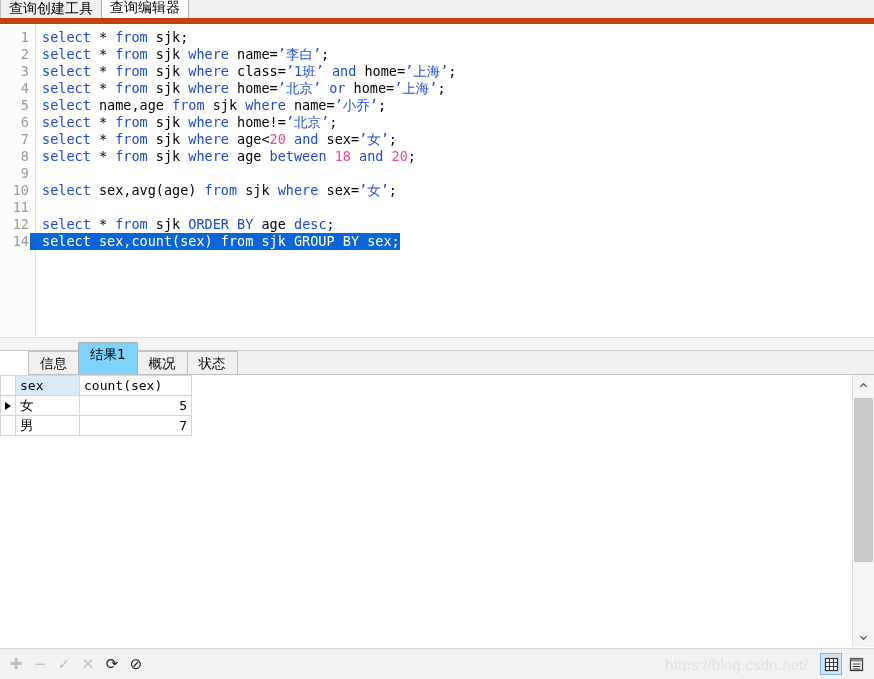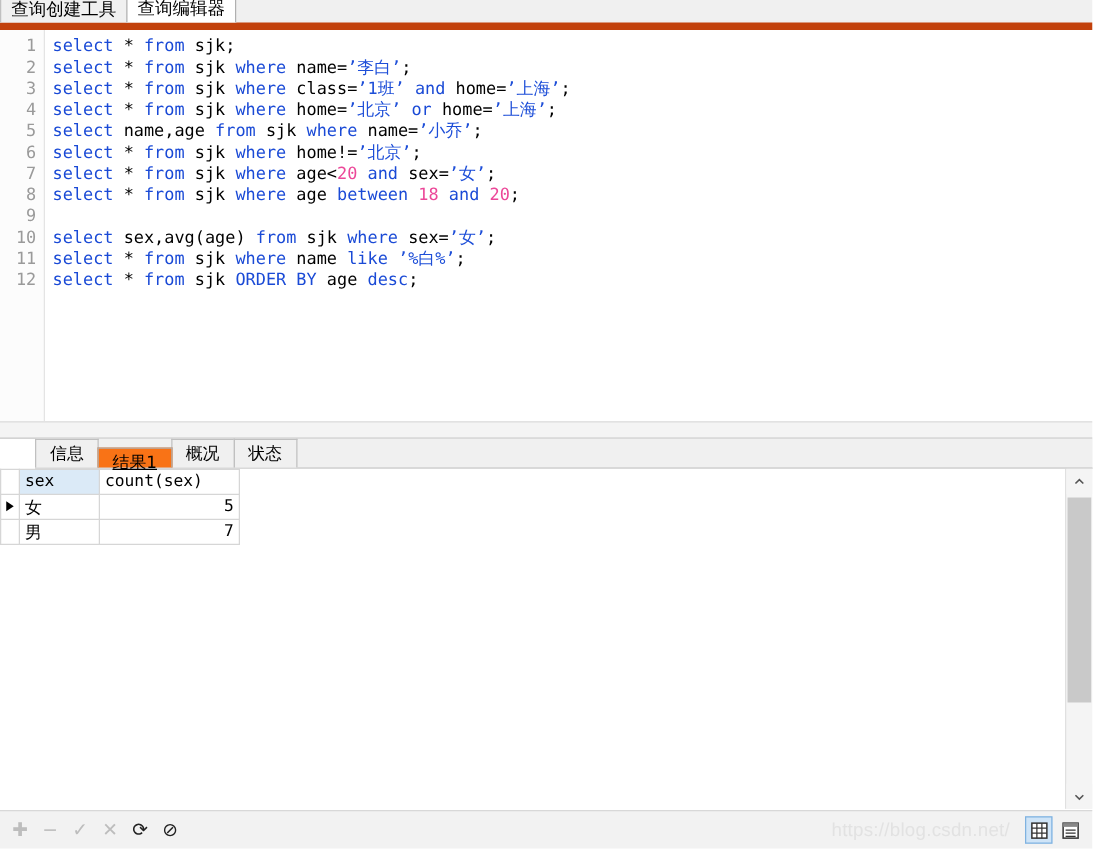--- a/index.html
+++ b/index.html
@@ -118,25 +118,24 @@
     line-height: 22px;
     color: #000000;
     background: #f0f0f0;
     border: 1px solid #c0c0c0;
     border-bottom: none;
     margin-right: -1px;
     white-space: nowrap;
     font-family: "DejaVu Sans", sans-serif;
   }
   .res-tab.active {
-    background: #f97316;
-    height: 16px;
+    background: #7dd3fc;
+    height: 32px;
     position: relative; z-index: 3;
     border-color: #b0b0b0;
-    text-decoration: underline;
   }
 
   
   .grid-area {
     position: absolute; left: 0; top: 375px;
     width: 852px; height: 272px;
     background: #ffffff;
   }
   table.grid {
     border-collapse: collapse;
@@ -257,22 +256,23 @@
         <div class="line"><div class="lineno">1</div><div class="code"><span class="kw">select</span><span class="op"> * </span><span class="kw">from</span><span class="op"> sjk;</span></div></div>
         <div class="line"><div class="lineno">2</div><div class="code"><span class="kw">select</span><span class="op"> * </span><span class="kw">from</span><span class="op"> sjk </span><span class="kw">where</span><span class="op"> name=</span><span class="str">’李白’</span><span class="op">;</span></div></div>
         <div class="line"><div class="lineno">3</div><div class="code"><span class="kw">select</span><span class="op"> * </span><span class="kw">from</span><span class="op"> sjk </span><span class="kw">where</span><span class="op"> class=</span><span class="str">’1班’</span><span class="op"> </span><span class="kw">and</span><span class="op"> home=</span><span class="str">’上海’</span><span class="op">;</span></div></div>
         <div class="line"><div class="lineno">4</div><div class="code"><span class="kw">select</span><span class="op"> * </span><span class="kw">from</span><span class="op"> sjk </span><span class="kw">where</span><span class="op"> home=</span><span class="str">’北京’</span><span class="op"> </span><span class="kw">or</span><span class="op"> home=</span><span class="str">’上海’</span><span class="op">;</span></div></div>
         <div class="line"><div class="lineno">5</div><div class="code"><span class="kw">select</span><span class="op"> name,age </span><span class="kw">from</span><span class="op"> sjk </span><span class="kw">where</span><span class="op"> name=</span><span class="str">’小乔’</span><span class="op">;</span></div></div>
         <div class="line"><div class="lineno">6</div><div class="code"><span class="kw">select</span><span class="op"> * </span><span class="kw">from</span><span class="op"> sjk </span><span class="kw">where</span><span class="op"> home!=</span><span class="str">’北京’</span><span class="op">;</span></div></div>
         <div class="line"><div class="lineno">7</div><div class="code"><span class="kw">select</span><span class="op"> * </span><span class="kw">from</span><span class="op"> sjk </span><span class="kw">where</span><span class="op"> age&lt;</span><span class="num">20</span><span class="op"> </span><span class="kw">and</span><span class="op"> sex=</span><span class="str">’女’</span><span class="op">;</span></div></div>
         <div class="line"><div class="lineno">8</div><div class="code"><span class="kw">select</span><span class="op"> * </span><span class="kw">from</span><span class="op"> sjk </span><span class="kw">where</span><span class="op"> age </span><span class="kw">between</span><span class="op"> </span><span class="num">18</span><span class="op"> </span><span class="kw">and</span><span class="op"> </span><span class="num">20</span><span class="op">;</span></div></div>
         <div class="line"><div class="lineno">9</div></div>
         <div class="line"><div class="lineno">10</div><div class="code"><span class="kw">select</span><span class="op"> sex,avg(age) </span><span class="kw">from</span><span class="op"> sjk </span><span class="kw">where</span><span class="op"> sex=</span><span class="str">’女’</span><span class="op">;</span></div></div>
-        <div class="line"><div class="lineno">11</div><div class="code"><span class="kw">select</span><span class="op"> * </span><span class="kw">from</span><span class="op"> sjk </span><span class="kw">where</span><span class="op"> name </span><span class="kw">like</span><span class="op"> </span><span class="str">’%白%’</span><span class="op">;</span></div></div>
+        <div class="line"><div class="lineno">11</div></div>
         <div class="line"><div class="lineno">12</div><div class="code"><span class="kw">select</span><span class="op"> * </span><span class="kw">from</span><span class="op"> sjk </span><span class="kw">ORDER BY</span><span class="op"> age </span><span class="kw">desc</span><span class="op">;</span></div></div>
+        <div class="line selected"><div class="lineno">14</div><div class="code"><span class="kw">select</span><span class="op"> sex,count(sex) </span><span class="kw">from</span><span class="op"> sjk </span><span class="kw">GROUP BY</span><span class="op"> sex;</span></div></div>
       </div>
   </div>
 
   <div class="splitter"></div>
 
   <div class="res-tabstrip" id="res-tabstrip">
       <div class="res-tab"><span>信息</span></div>
       <div class="res-tab active"><span>结果1</span></div>
       <div class="res-tab"><span>概况</span></div>
       <div class="res-tab"><span>状态</span></div>

